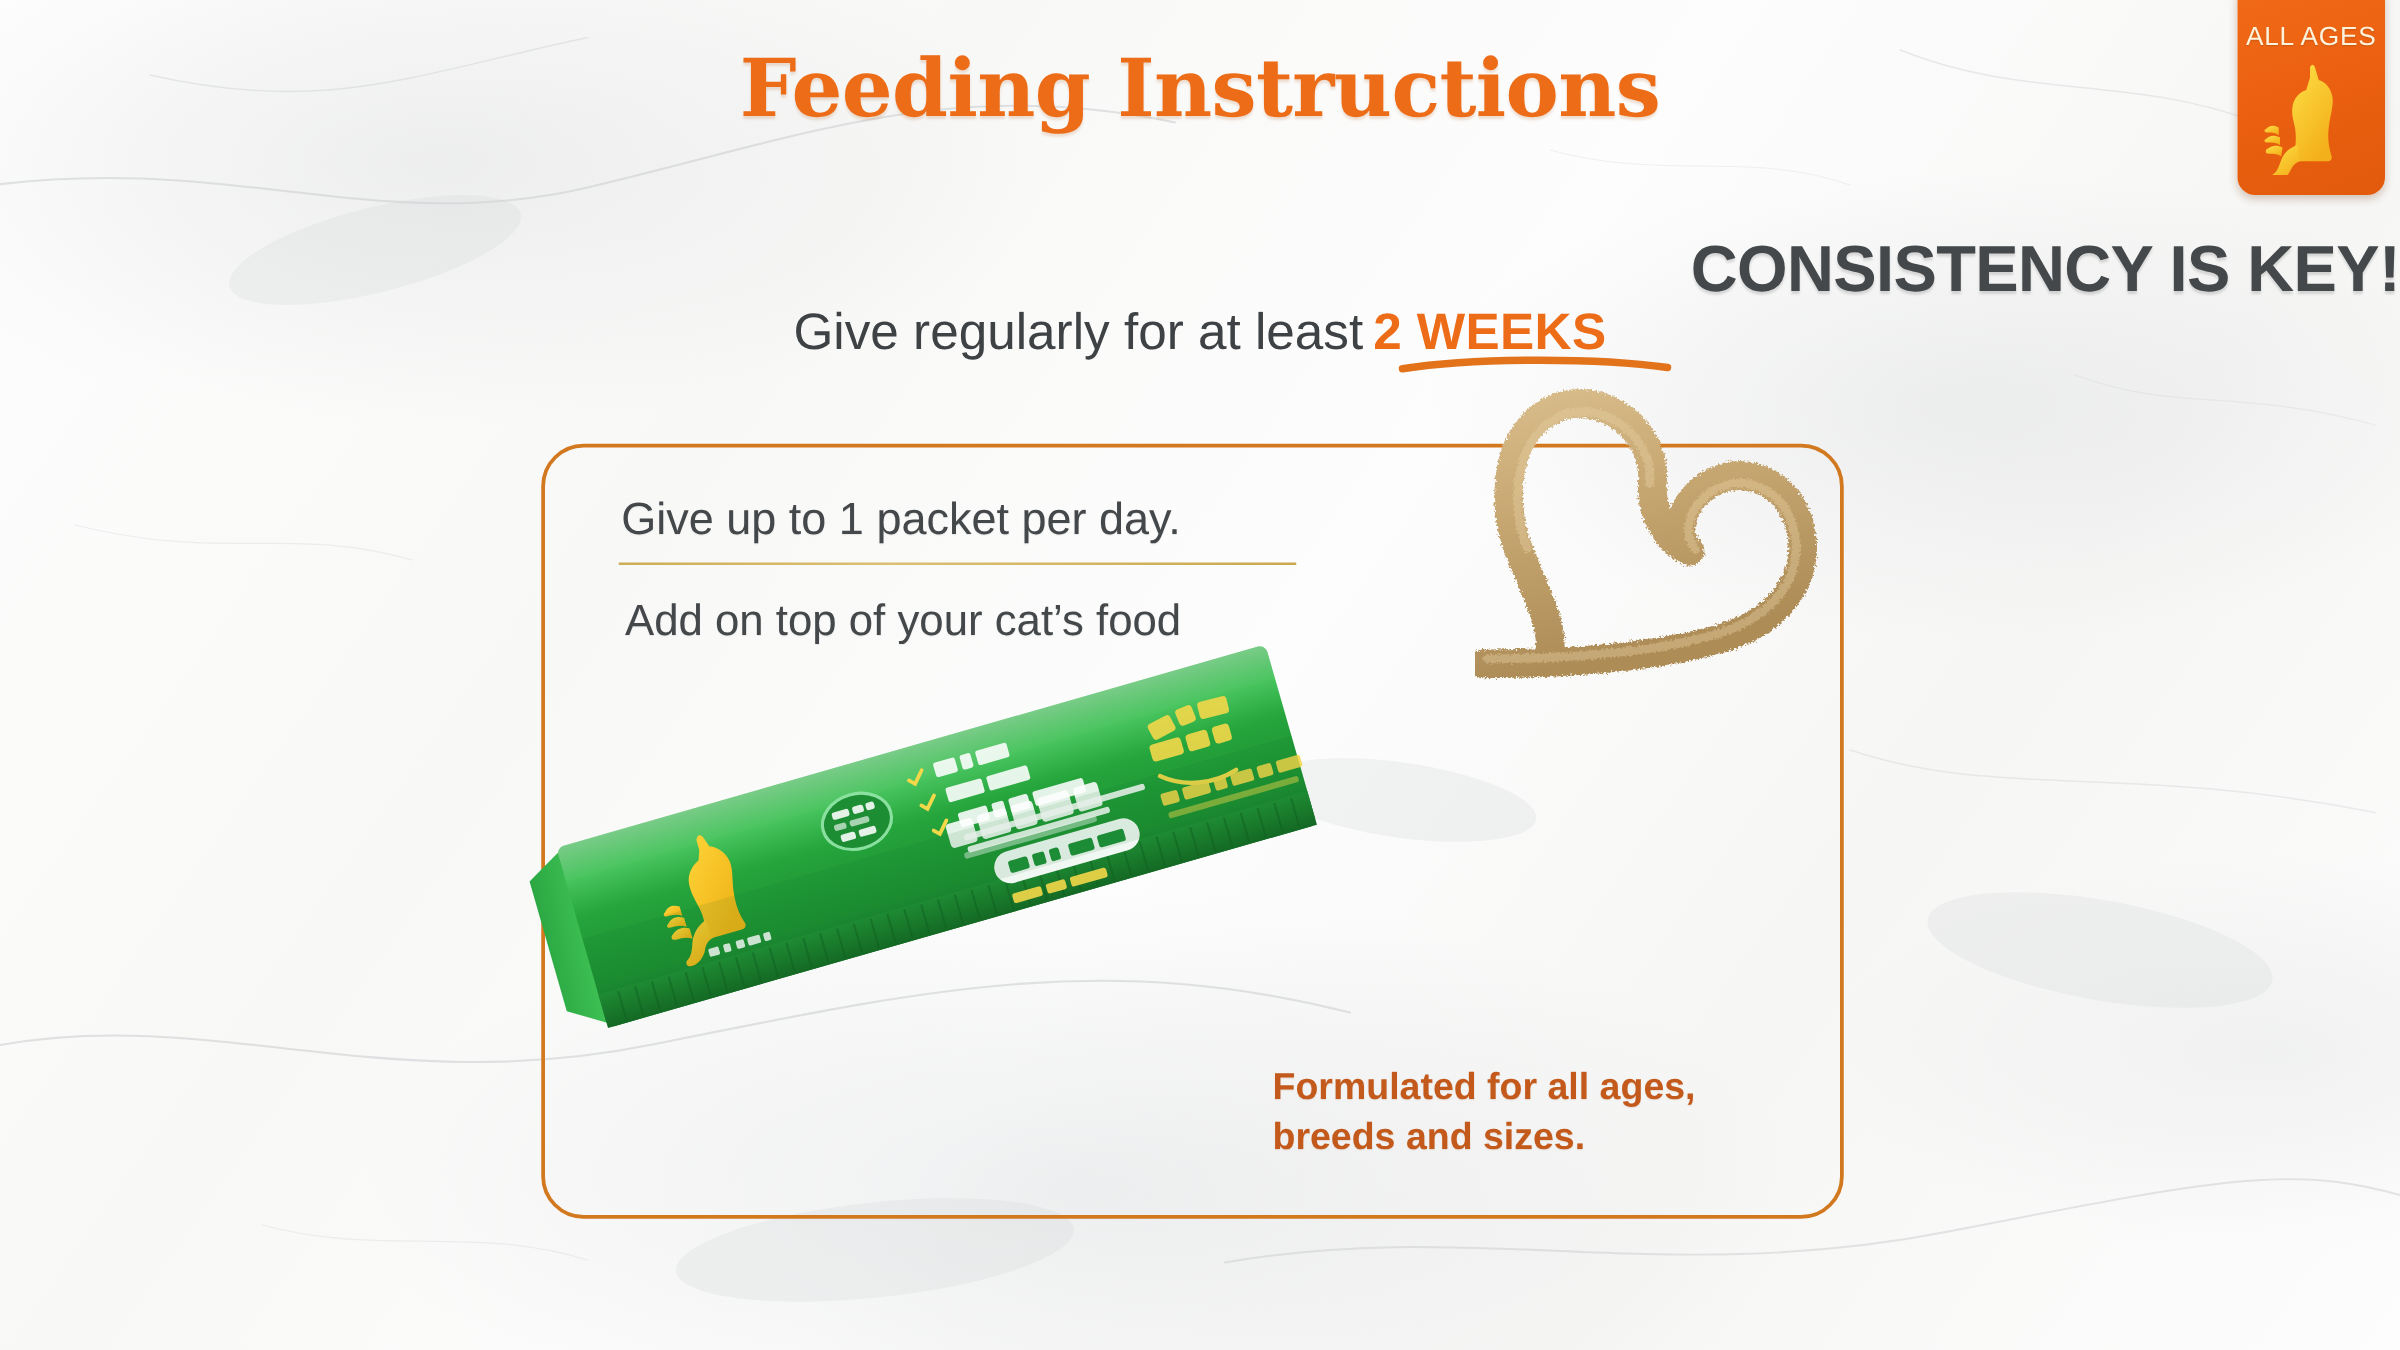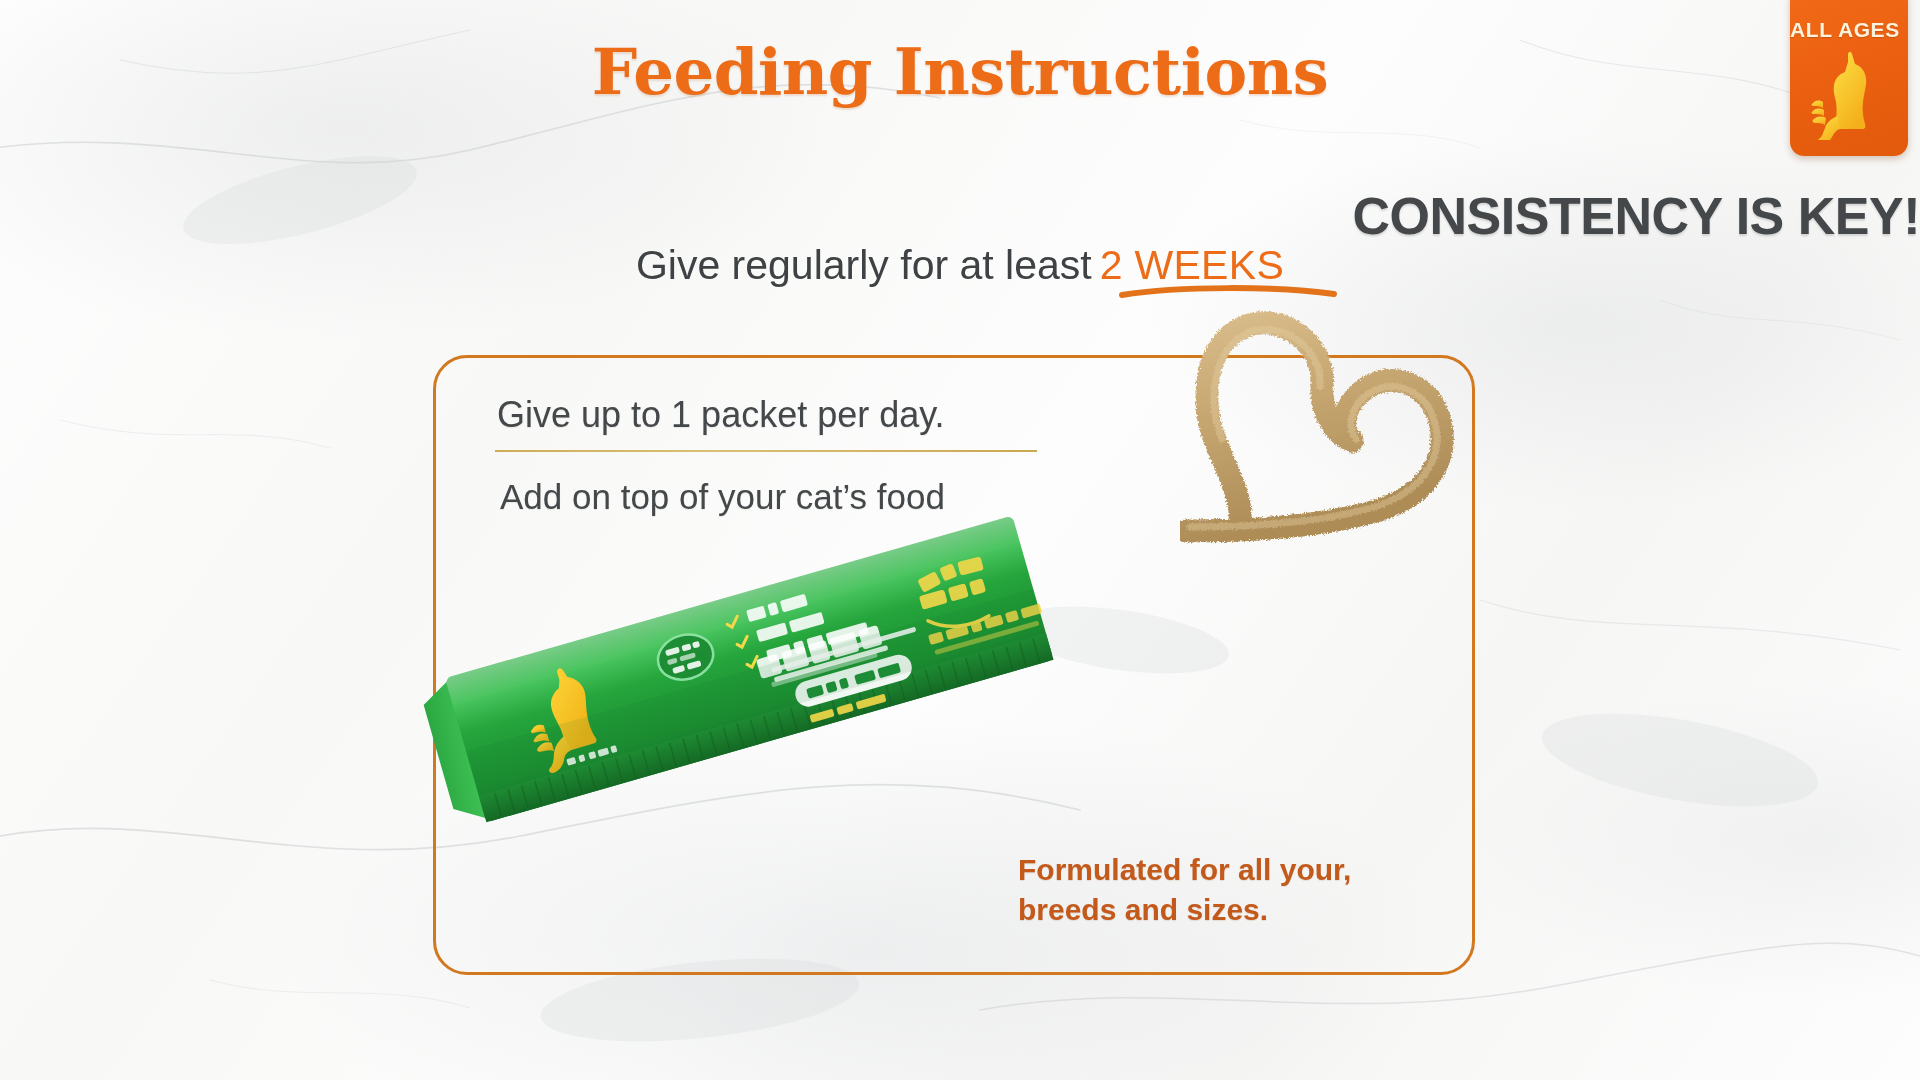--- a/index.html
+++ b/index.html
@@ -48,21 +48,21 @@
   }
   .takeline {
     position:absolute; left:0; right:0; top:242px;
     text-align:center;
     font-size:41px;
     color:#3E4244;
     white-space:nowrap;
   }
   .takeline .emph {
     color:#ED6C17;
-    font-weight:400;
+    font-weight:700;
     letter-spacing:.3px;
     position:relative;
     margin-left:8px;
     text-align:center;
   }
   .underswoosh {
     position:absolute;
     left:1118px; top:283px; width:220px; height:16px;
     pointer-events:none;
   }
@@ -70,22 +70,23 @@
   
   .badge {
     position:absolute; right:12px; top:-14px;
     width:118px; height:170px;
     background:linear-gradient(160deg,#F26B18 0%,#EA5F10 55%,#E25A0C 100%);
     border-radius:14px;
     box-shadow:0 3px 7px rgba(120,60,10,.28);
   }
   .badge-label {
     position:absolute; left:0; right:0; top:32px;
+    text-align:center;
     color:#FDF3DC;
-    font-weight:700;
+    font-weight:400;
     font-size:21px;
     letter-spacing:.6px;
     text-shadow:0 1px 1px rgba(150,70,10,.45);
   }
   .badge-cat { position:absolute; left:14px; top:62px; }
 
   
   .card {
     position:absolute;
     left:433px; top:355px;
@@ -189,21 +190,21 @@
 
   <div class="card"></div>
 
   <div class="card-line1">Give up to 1 packet per day.</div>
   <div class="divider"></div>
   <div class="card-line2">
     <div>Add on top of your cat’s food</div>
   </div>
 
   <div class="formulated">
-    <div>Formulated for all your,</div>
+    <div>Formulated for all ages,</div>
     <div>breeds and sizes.</div>
   </div>
 
   <div class="heart-wrap">
     <svg width="320" height="260" viewBox="0 0 320 260">
       <defs>
         <linearGradient id="pasteg" x1="0" y1="0" x2="0.3" y2="1">
           <stop offset="0%" stop-color="#D8BC8A"></stop>
           <stop offset="45%" stop-color="#C6A670"></stop>
           <stop offset="100%" stop-color="#AD8C57"></stop>

